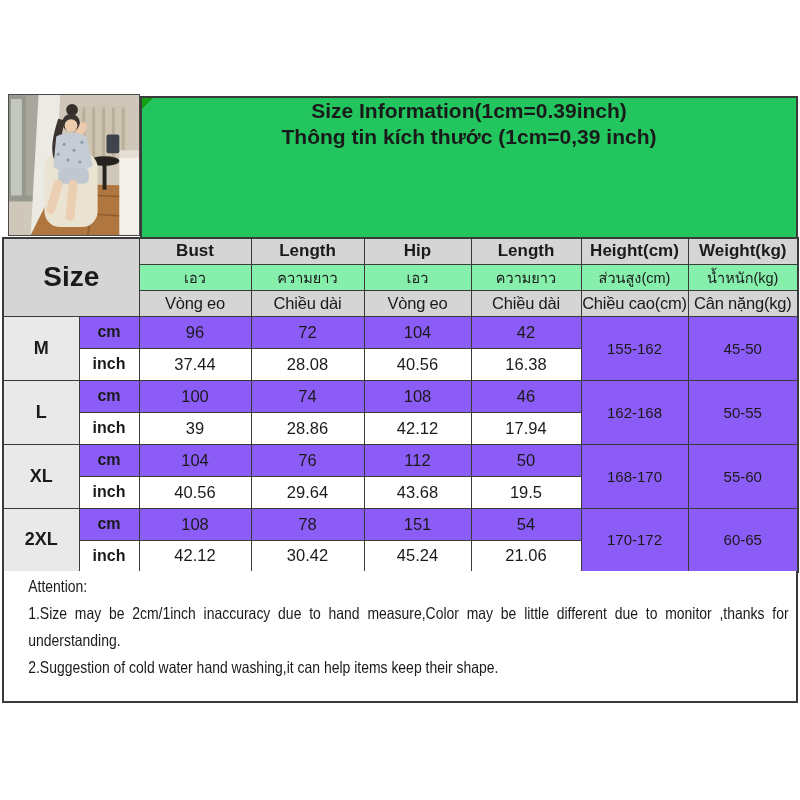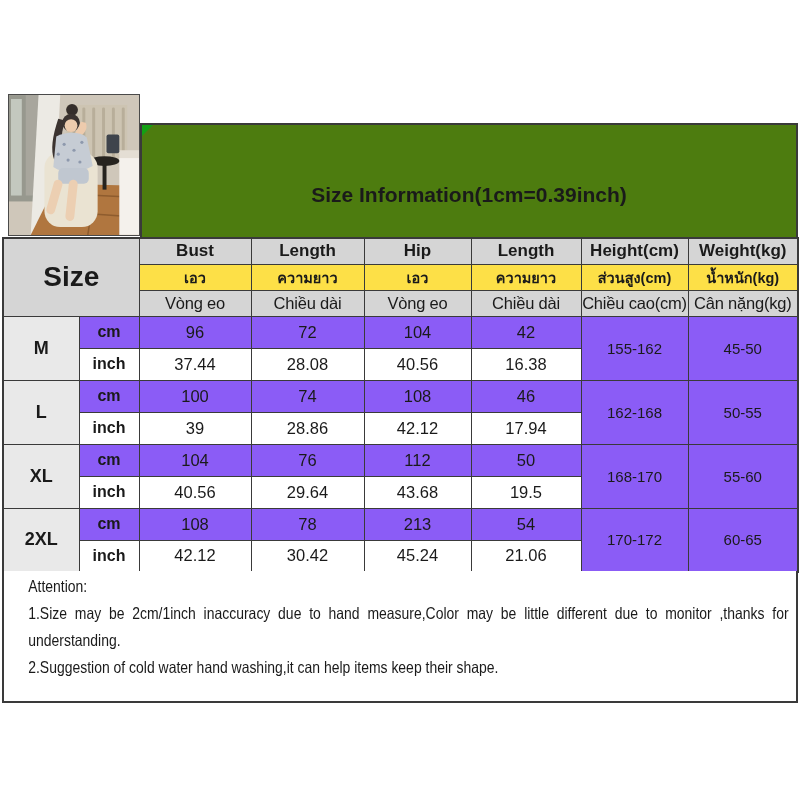--- a/index.html
+++ b/index.html
@@ -11,40 +11,40 @@
   
   .photo{
     position:absolute;left:8px;top:94px;width:132px;height:142px;
     border:1px solid #4a4a4a;box-sizing:border-box;overflow:hidden;background:#cfc7ba;
   }
   .photo svg{display:block;width:100%;height:100%;}
 
   
   .title-box{
     position:absolute;left:140px;top:96px;width:658px;height:141px;box-sizing:border-box;
-    background:#4d7c0f;border:2px solid #3a3a3a;border-bottom:none;
-    display:flex;flex-direction:column;justify-content:center;align-items:center;margin-top:27px;
+    background:#22c55e;border:2px solid #3a3a3a;border-bottom:none;
+    display:flex;flex-direction:column;align-items:center;
   }
   .title-box .t{font-weight:bold;font-size:21px;line-height:26px;white-space:nowrap;}
   .corner-marker{position:absolute;left:0;top:0;width:11px;height:11px;}
 
   
   .size-table{
     position:absolute;left:2px;top:237px;width:795px;
     border-collapse:collapse;table-layout:fixed;border:2px solid #3a3a3a;
   }
   .size-table th,.size-table td{
     border:1px solid #3a3a3a;text-align:center;vertical-align:middle;
     padding:0;white-space:nowrap;overflow:visible;color:#1a1a1a;
   }
   tr.hr{height:26px;}
   tr.dr{height:32px;}
   .corner{background:#d5d5d5;font-size:28px;font-weight:bold;}
   .h-en{background:#d5d5d5;font-weight:bold;font-size:17px;}
-  .h-th{background:#fde047;font-weight:bold;font-size:14.5px;}
+  .h-th{background:#86efac;font-weight:normal;font-size:14.5px;}
   .h-vi{background:#d5d5d5;font-weight:normal;font-size:16.5px;letter-spacing:-0.2px;}
   .size-cell{background:#e9e9e9;font-weight:bold;font-size:18px;}
   tr.cm-row td{background:#8b5cf6;}
   tr.inch-row td{background:#ffffff;}
   .unit{font-weight:bold;font-size:16px;}
   .num{font-size:16.5px;font-weight:normal;}
   td.range{background:#f0efee;font-size:15px;}
 
   
   .attention{
@@ -109,20 +109,21 @@
       <rect x="46" y="86" width="9" height="36" rx="4.5" fill="#eccfb2" transform="rotate(16 50 88)"></rect>
       <rect x="61" y="86" width="9" height="42" rx="4.5" fill="#eccfb2" transform="rotate(6 65 88)"></rect>
     </svg>
   </div>
 
   <div class="title-box">
     <svg class="corner-marker" viewBox="0 0 11 11" xmlns="http://www.w3.org/2000/svg">
       <polygon points="0,0 11,0 0,11" fill="#14a014"></polygon>
     </svg>
     <div class="t">Size Information(1cm=0.39inch)</div>
+    <div class="t">Thông tin kích thước (1cm=0,39 inch)</div>
   </div>
 
   <table class="size-table">
     <colgroup>
       <col style="width:76px">
         <col style="width:60px">
         <col style="width:112px">
         <col style="width:113px">
       <col style="width:107px">
         <col style="width:110px">
@@ -208,21 +209,21 @@
         <td class="num">29.64</td>
         <td class="num">43.68</td>
         <td class="num">19.5</td>
       </tr>
 
       <tr class="dr cm-row">
         <th class="size-cell" rowspan="2">2XL</th>
         <td class="unit">cm</td>
         <td class="num">108</td>
         <td class="num">78</td>
-        <td class="num">213</td>
+        <td class="num">151</td>
         <td class="num">54</td>
         <td class="range" rowspan="2">170-172</td>
         <td class="range" rowspan="2">60-65</td>
       </tr>
       <tr class="dr inch-row">
         <td class="unit">inch</td>
         <td class="num">42.12</td>
         <td class="num">30.42</td>
         <td class="num">45.24</td>
         <td class="num">21.06</td>

